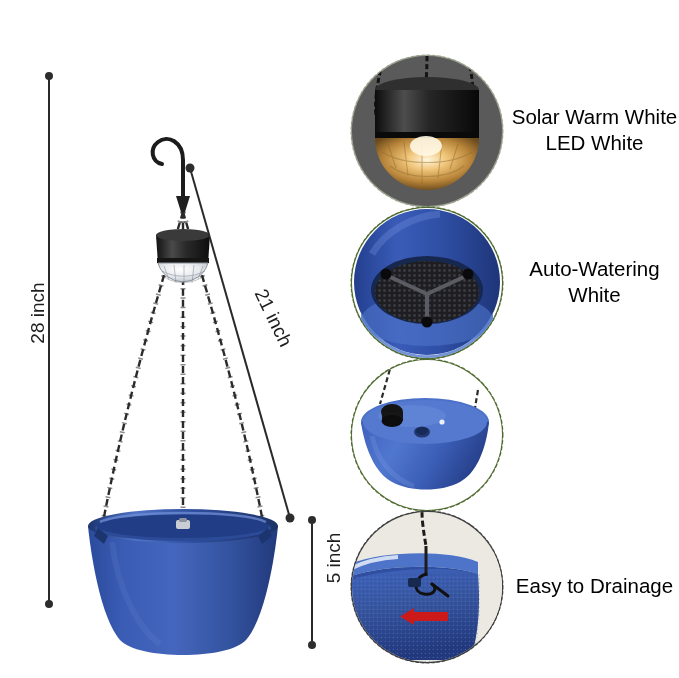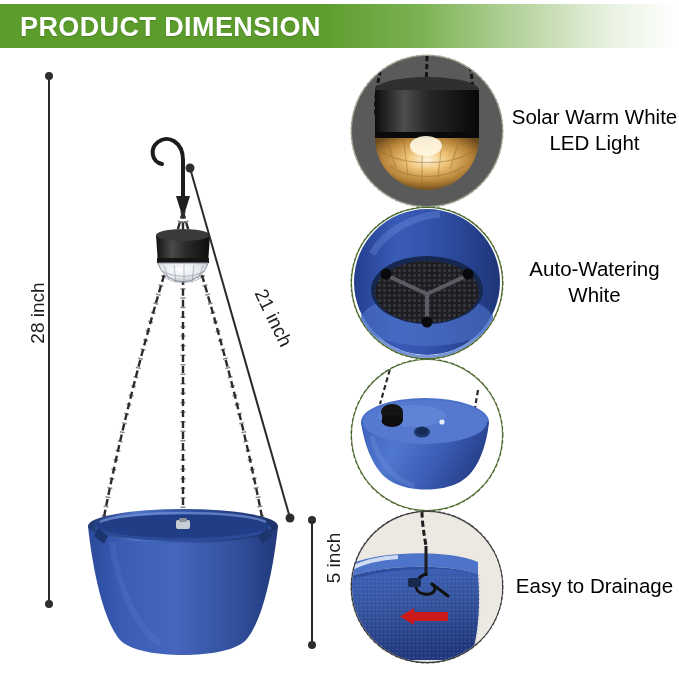--- a/index.html
+++ b/index.html
@@ -85,23 +85,20 @@
   .callout-text span{display:block;}
 
   
   .ring{position:absolute;left:-5px;top:-5px;width:160px;height:160px;}
 </style>
 </head>
 <body>
 
 <div class="page">
 
-  <div class="banner">
-    <div class="banner-title">PRODUCT DIMENSION</div>
-  </div>
 
   <div class="diagram">
 
     <svg class="product-svg" viewBox="0 0 334 626">
       <defs>
         <linearGradient id="potGrad" x1="0" y1="0" x2="1" y2="0">
           <stop offset="0%" stop-color="#2b4a9c"></stop>
           <stop offset="18%" stop-color="#3a5cb4"></stop>
           <stop offset="45%" stop-color="#4566bd"></stop>
           <stop offset="75%" stop-color="#33539f"></stop>
@@ -248,21 +245,21 @@
               <path d="M38 110 C56 124 94 124 112 110"></path>
             </g>
 
             <ellipse cx="74" cy="90" rx="16" ry="10" fill="#fff8e4" opacity=".9"></ellipse>
           </svg>
         </div>
       </div>
       <div class="callout-text">
         <div>
           <span>Solar Warm White</span>
-          <span>LED Light</span>
+          <span>LED White</span>
         </div>
       </div>
     </div>
 
     <div class="callout c2">
       <div class="circle-holder">
         <svg class="ring" viewBox="0 0 160 160">
           <circle cx="80" cy="80" r="74" fill="none" stroke="#4f6b30" stroke-width="5" stroke-dasharray="2 3.2" stroke-linecap="round"></circle>
         </svg>
         <div class="scallop" style="background:#ffffff;">

